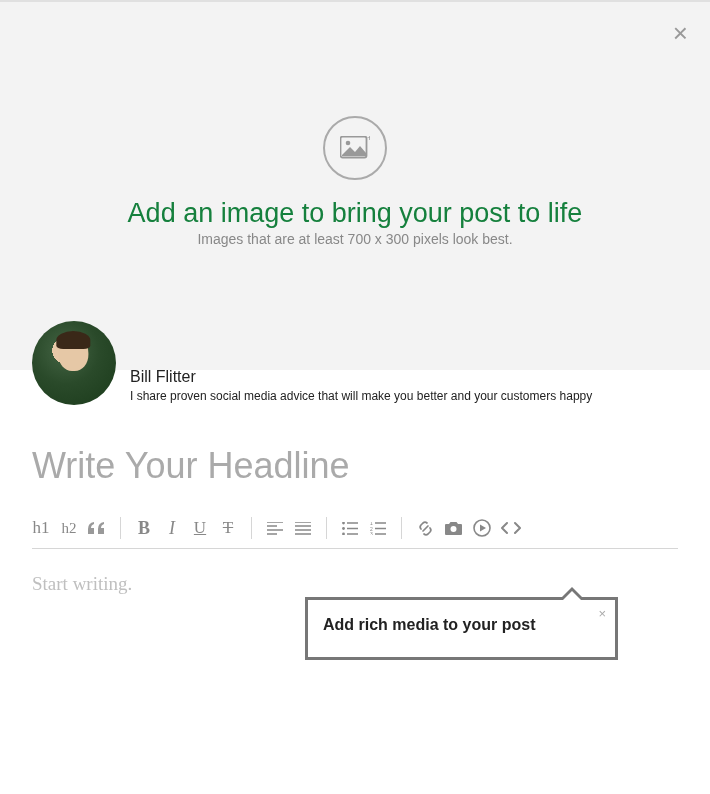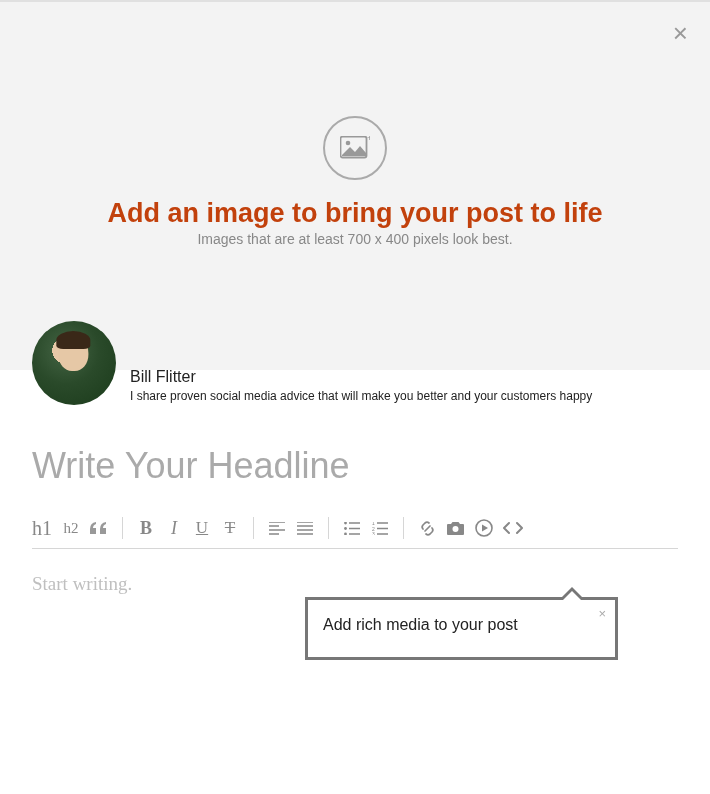--- a/index.html
+++ b/index.html
@@ -37,22 +37,22 @@
       border: 2px solid #aaa;
       border-radius: 50%;
       display: flex;
       align-items: center;
       justify-content: center;
       margin-bottom: 18px;
       margin-top: -10px;
     }
     .hero-title {
       font-size: 27px;
-      color: #c2410c;
-      font-weight: 700;
+      color: #15803d;
+      font-weight: 400;
       margin-bottom: 2px;
     }
     .hero-subtitle {
       font-size: 14px;
       color: #888;
     }
     .author-row {
       display: flex;
       align-items: flex-end;
       padding: 0 32px;
@@ -145,21 +145,21 @@
       color: #888;
       cursor: pointer;
       font-size: 17px;
       display: flex;
       align-items: center;
       justify-content: center;
       min-width: 18px;
       height: 24px;
     }
     .tb-btn.txt { font-family: Georgia, serif; }
-    .tb-btn.h1 { font-size: 20px; }
+    .tb-btn.h1 { font-size: 17px; }
     .tb-btn.h2 { font-size: 15px; }
     .tb-btn.quote { font-size: 24px; font-family: Georgia, serif; }
     .tb-btn.bold { font-family: Georgia, serif; font-weight: bold; font-size: 18px; }
     .tb-btn.italic { font-family: Georgia, serif; font-style: italic; font-size: 18px; }
     .tb-btn.underline { font-family: Georgia, serif; text-decoration: underline; font-size: 17px; }
     .tb-btn.strike { font-family: Georgia, serif; text-decoration: line-through; font-size: 17px; }
     .body-area {
       padding: 24px 32px 0;
       position: relative;
     }
@@ -210,21 +210,21 @@
       position: absolute;
       top: 6px;
       right: 9px;
       font-size: 13px;
       color: #aaa;
       cursor: pointer;
       font-family: Arial, sans-serif;
     }
     .popover-title {
       font-size: 16px;
-      font-weight: normal;
+      font-weight: bold;
       color: #222;
       margin-bottom: 8px;
     }
     .popover-body {
       font-size: 13px;
       color: #555;
       line-height: 1.42;
     }
   </style>
 </head>
@@ -234,21 +234,21 @@
   <div class="close-x">×</div>
   <div class="image-icon-circle">
     <svg width="30" height="24" viewBox="0 0 30 24">
       <rect x="0.5" y="0.5" width="26" height="21" rx="2" fill="none" stroke="#999" stroke-width="1.8"></rect>
       <circle cx="8" cy="7" r="2.3" fill="#999"></circle>
       <path d="M 2 19 L 10 11 L 15 16 L 20 10 L 26 17 L 26 20 L 2 20 Z" fill="#999"></path>
       <text x="27" y="5" font-size="9" fill="#999" font-family="Arial">+</text>
     </svg>
   </div>
   <div class="hero-title">Add an image to bring your post to life</div>
-  <div class="hero-subtitle">Images that are at least 700 x 400 pixels look best.</div>
+  <div class="hero-subtitle">Images that are at least 700 x 300 pixels look best.</div>
 </div>
 
 <div class="author-row">
   <div class="avatar"></div>
   <div class="author-info">
     <div class="author-name">Bill Flitter</div>
     <div class="author-bio">I share proven social media advice that will make you better and your customers happy</div>
   </div>
 </div>
 

